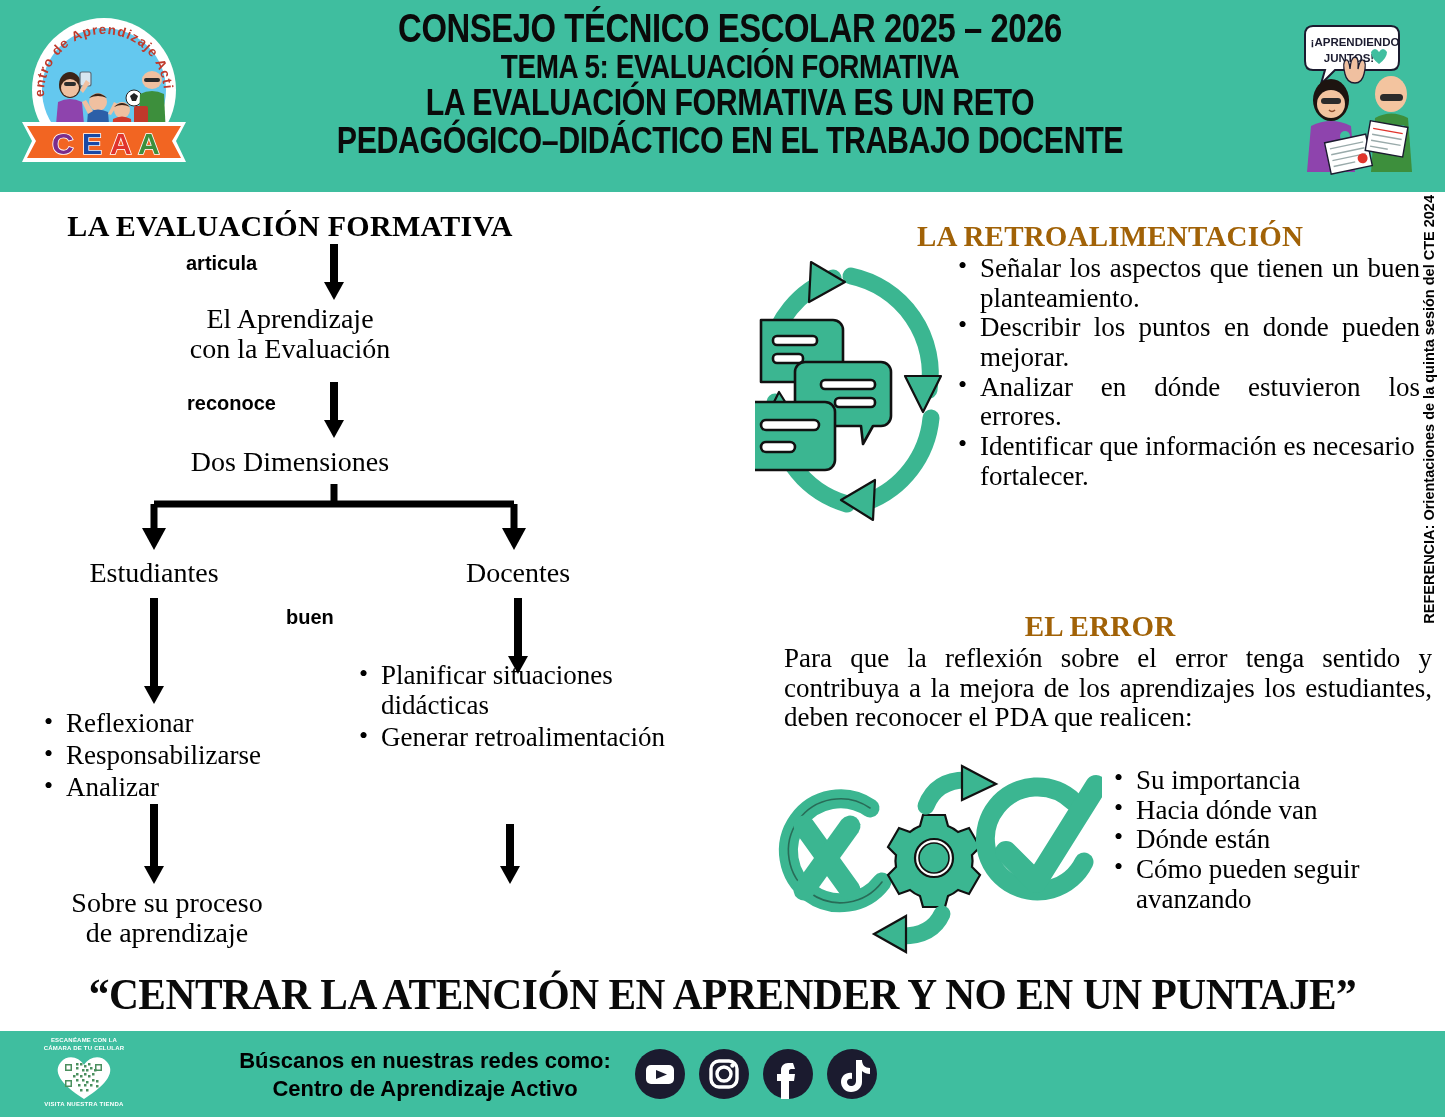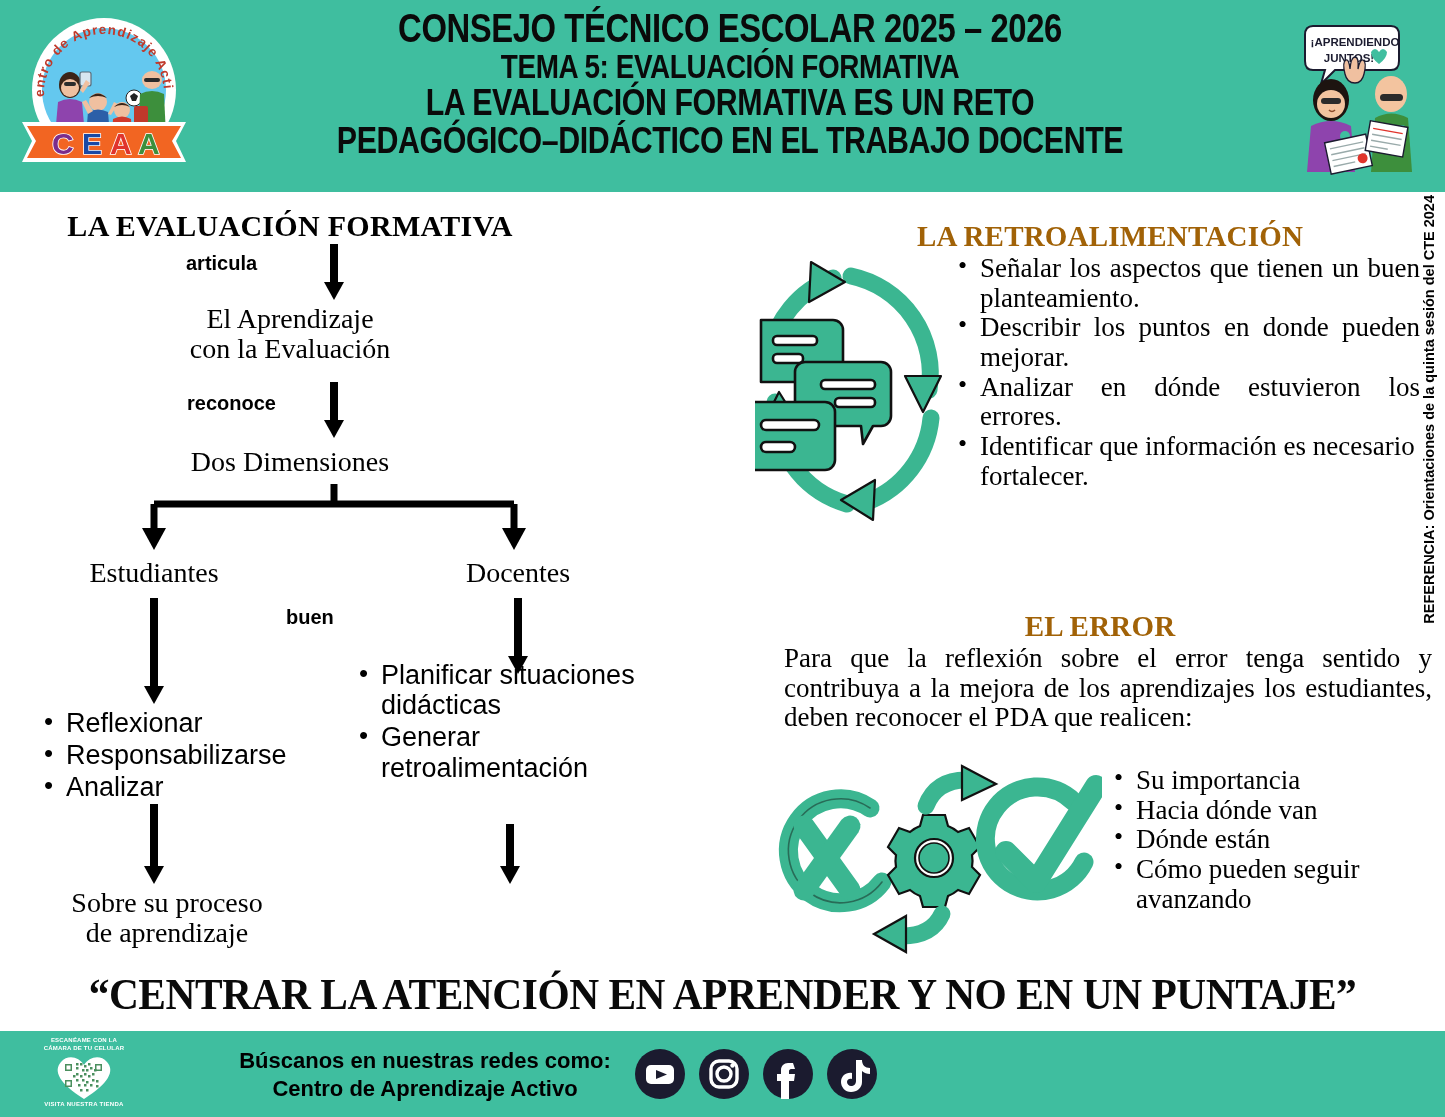--- a/index.html
+++ b/index.html
@@ -63,21 +63,21 @@
   .flow{position:absolute;left:0;top:192px;width:740px;height:770px;}
   .fnode{position:absolute;text-align:center;color:#000;line-height:1.07;}
   .fhead{font-size:30px;font-weight:bold;letter-spacing:0.3px;font-family:"Liberation Serif",serif;}
   .fbody{font-size:28px;font-family:"Liberation Serif",serif;}
   .flabel{
     position:absolute;font-family:"Liberation Sans",sans-serif;
     font-weight:bold;font-size:20px;color:#000;
   }
   .fbullets{
     position:absolute;font-size:27px;line-height:1.12;color:#000;
-    font-family:Liberation Sans, sans-serif;
+    font-family:Liberation Serif, serif;
   }
   .fbullets ul{margin:0;padding:0 0 0 26px;list-style:none;}
   .fbullets li{position:relative;margin:0 0 2px 0;}
   .fbullets li:before{
     content:"\2022";position:absolute;left:-22px;top:-1px;font-size:26px;
   }
 
   
   .arrow{position:absolute;}
 

